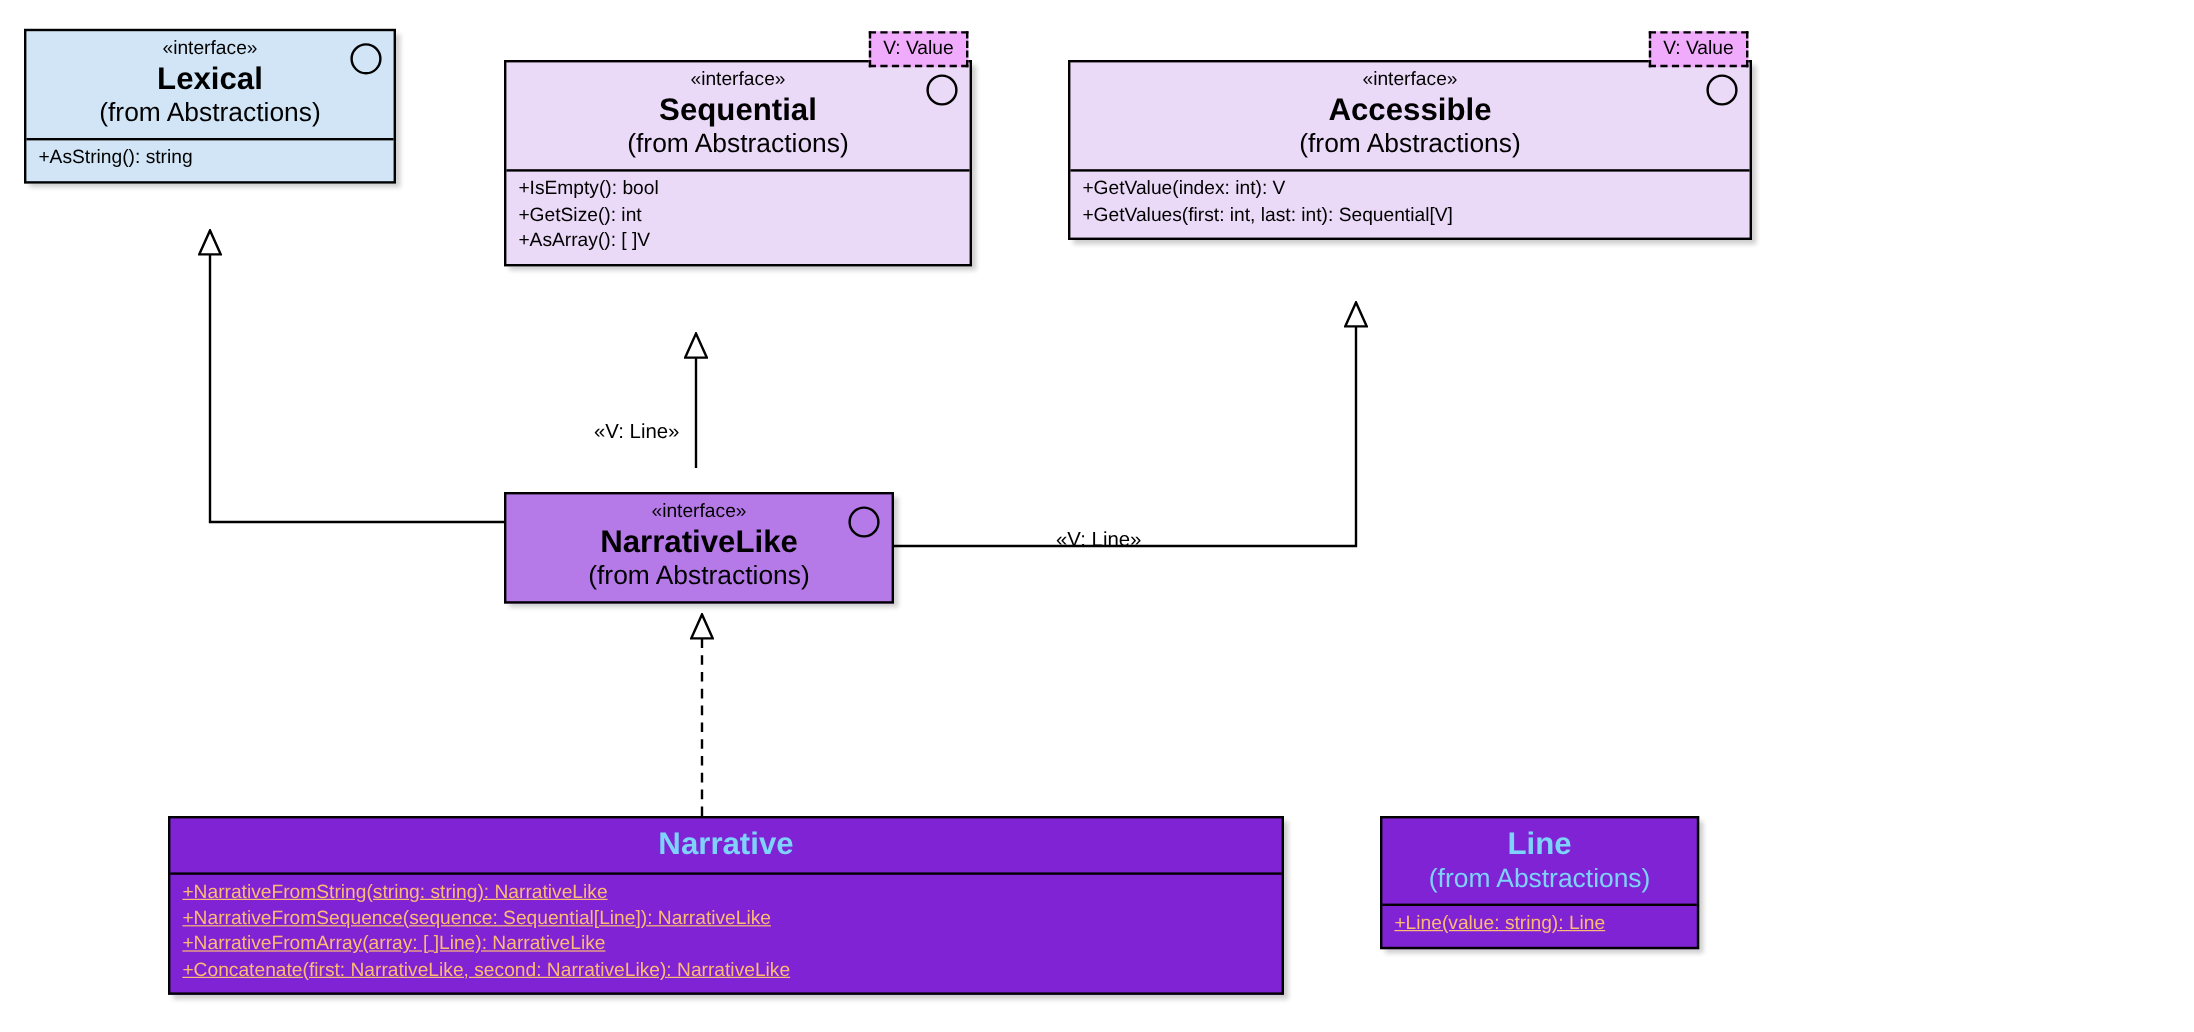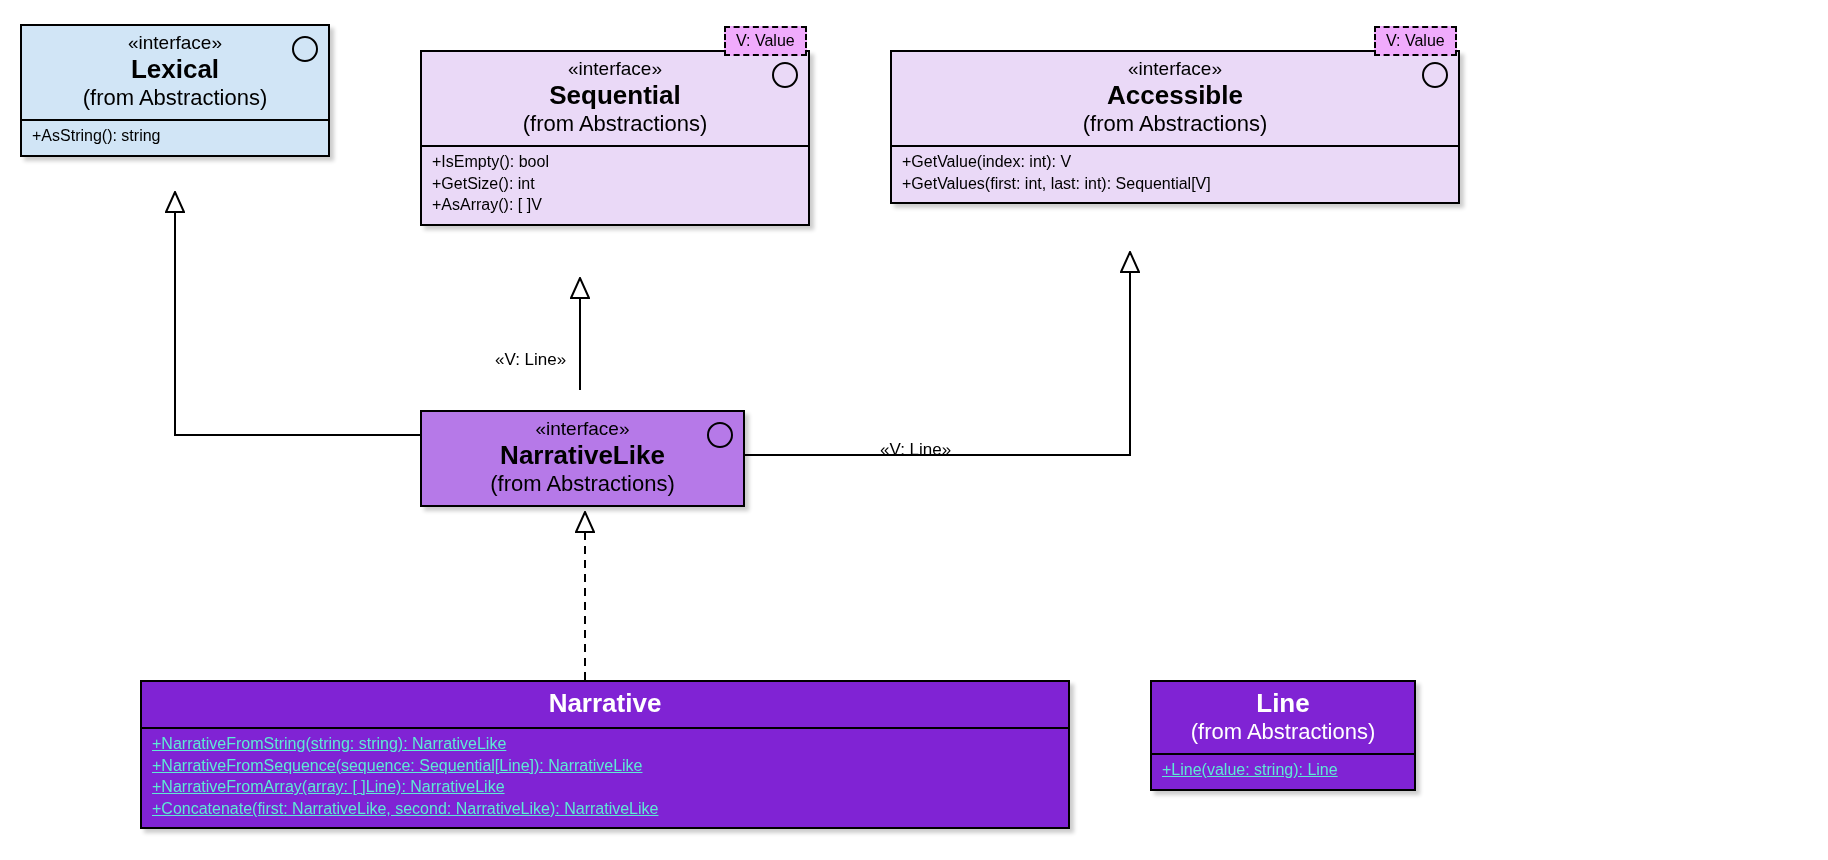--- a/index.html
+++ b/index.html
@@ -27,21 +27,21 @@
     border-bottom: 2px solid #000;
     padding: 6px 10px 8px 10px;
     position: relative;
   }
   .box .body {
     padding: 4px 10px 8px 10px;
     font-size: 16px;
     line-height: 1.35;
   }
   .stereotype {
-    font-size: 19px;
+    font-size: 16px;
   }
   .name {
     font-weight: bold;
     font-size: 26px;
   }
   .from {
     font-size: 22px;
   }
   .circle {
     position: absolute;
@@ -58,22 +58,22 @@
     border: 2px dashed #000;
     background: #f0abfc;
     font-size: 16px;
     padding: 4px 10px;
     z-index: 5;
   }
   .lexical { background: #d1e5f6; }
   .lightpurple { background: #ead9f7; }
   .midpurple { background: #b679e8; }
   .darkpurple { background: #8023d4; color: #fff; }
-  .darkpurple .header { color: #ffffff; }
-  .darkpurple .body { color: #5eead4; }
+  .darkpurple .header { color: #7dd3fc; }
+  .darkpurple .body { color: #fdba74; }
   .static { text-decoration: underline; }
   .edge-label {
     position: absolute;
     font-size: 17px;
     background: none;
   }
   svg.connectors {
     position: absolute;
     top: 0; left: 0;
     width: 1828px;

